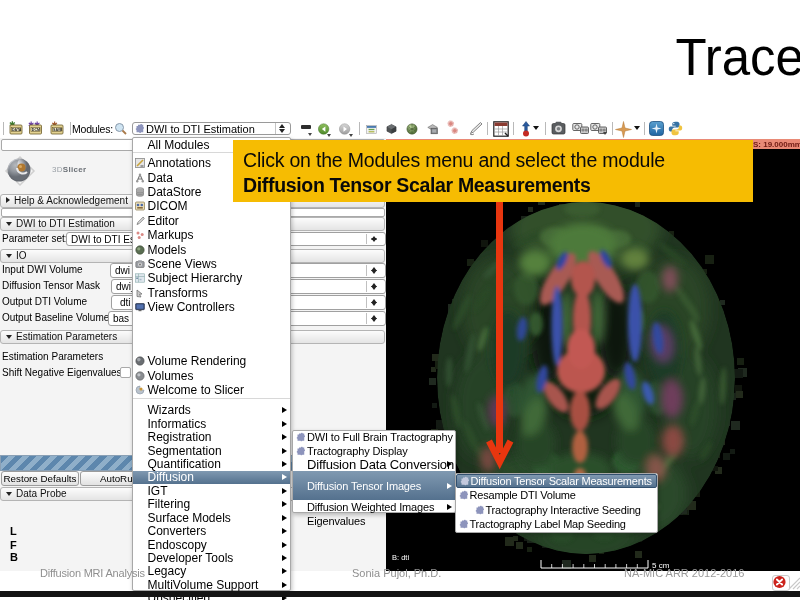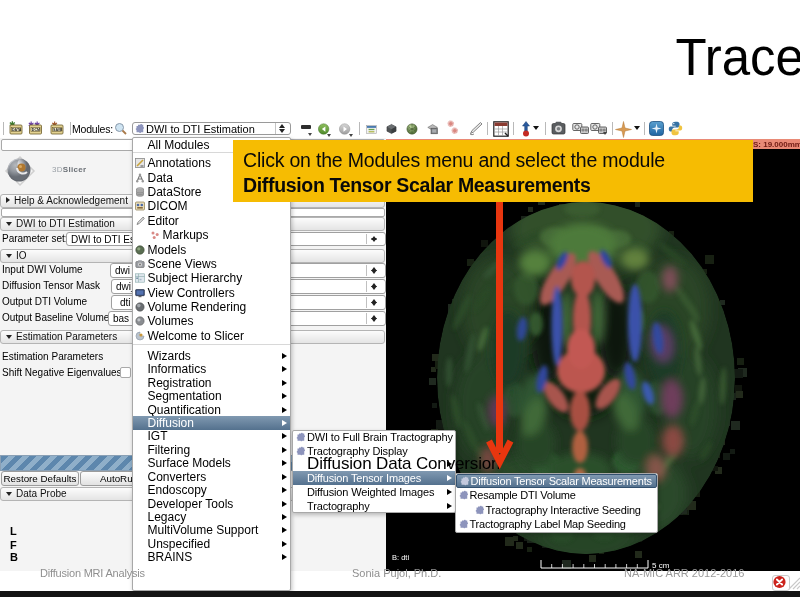--- a/index.html
+++ b/index.html
@@ -540,21 +540,21 @@
             <rect x="2.2" y="6" width="5.6" height="1.6" fill="#8a6a3a"></rect>
           </svg>
           <span class="txt">DICOM</span>
         </div>
         <div class="mi" style="height:14.4px;">
           <svg class="ric" viewBox="0 0 10 10">
             <path d="M8.2,1 L3,6.2 L2,8.5 L4.3,7.5 L9.2,2.6 Z" fill="#ddd" stroke="#777" stroke-width="0.8"></path>
           </svg>
           <span class="txt">Editor</span>
         </div>
-        <div class="mi" style="height:14.4px;margin-left:15px;">
+        <div class="mi" style="height:14.4px;">
           <svg class="ric" viewBox="0 0 10 10">
             <circle cx="3" cy="3" r="1.5" fill="#d98a86"></circle>
             <circle cx="7.2" cy="4.5" r="1.5" fill="#d98a86"></circle>
             <circle cx="4.2" cy="7.5" r="1.5" fill="#d98a86"></circle>
           </svg>
           <span class="txt">Markups</span>
         </div>
         <div class="mi" style="height:14.4px;">
           <svg class="ric" viewBox="0 0 10 10">
             <circle cx="5" cy="5" r="4.2" fill="#5a6e52" stroke="#38452f" stroke-width="0.6"></circle>
@@ -575,27 +575,33 @@
           <svg class="ric" viewBox="0 0 10 10">
             <rect x="0.5" y="0.8" width="9" height="8.4" fill="#dfe7ee" stroke="#8aa" stroke-width="0.6"></rect>
             <path d="M0.5,3.5 H9.5 M3.5,0.8 V9.2" stroke="#8aa" stroke-width="0.6"></path>
             <rect x="1.2" y="4.5" width="1.8" height="1.5" fill="#7a92a8"></rect>
             <rect x="4.5" y="5.8" width="2" height="1.5" fill="#a8b8c8"></rect>
           </svg>
           <span class="txt">Subject Hierarchy</span>
         </div>
         <div class="mi" style="height:14.4px;">
           <svg class="ric" viewBox="0 0 10 10">
+            <path d="M2,8.5 L2,2 L7,6 L4.5,6.3 L6,9 Z" fill="#c9c9c9" stroke="#666" stroke-width="0.7"></path>
+          </svg>
+          <span class="txt">Transforms</span>
+        </div>
+        <div class="mi" style="height:14.4px;">
+          <svg class="ric" viewBox="0 0 10 10">
             <rect x="0.6" y="1.5" width="8.8" height="6.2" rx="0.8" fill="#2e3f66" stroke="#1a2540" stroke-width="0.6"></rect>
             <rect x="1.5" y="2.4" width="7" height="4.4" fill="#5372b0"></rect>
             <rect x="3.5" y="8" width="3" height="1.2" fill="#666"></rect>
           </svg>
           <span class="txt">View Controllers</span>
         </div>
-        <div class="mi" style="height:14.4px;">
+        <div class="mi" style="height:14.4px;margin-top:40px;">
           <svg class="ric" viewBox="0 0 10 10">
             <circle cx="5" cy="5" r="4.2" fill="#6a6e72" stroke="#444" stroke-width="0.5"></circle>
             <circle cx="3.8" cy="3.6" r="1.8" fill="#a2a6ab"></circle>
           </svg>
           <span class="txt">Volume Rendering</span>
         </div>
         <div class="mi" style="height:14.4px;">
           <svg class="ric" viewBox="0 0 10 10">
             <circle cx="5" cy="5" r="4.2" fill="#8a8d91" stroke="#555" stroke-width="0.5"></circle>
             <circle cx="3.9" cy="3.8" r="1.6" fill="#c2c5c9"></circle>
@@ -681,34 +687,34 @@
             <path d="M4,1.2 h2.6 c0,-1.4 2.4,-1.4 2.4,0 H11 v2.6 c1.4,0 1.4,2.4 0,2.4 V11 H8.4 c0,1.4 -2.4,1.4 -2.4,0 H2 V8.4 C0.6,8.4 0.6,6 2,6 V2.6 h2 z" fill="#8d94bc"></path>
           </svg>
           <span class="txt2">DWI to Full Brain Tractography</span>
         </div>
         <div class="mi" style="height:13.6px;font-size:11px;letter-spacing:-0.15px;">
           <svg class="ric" style="left:3px;width:9px;height:9px;" viewBox="0 0 12 12">
             <path d="M4,1.2 h2.6 c0,-1.4 2.4,-1.4 2.4,0 H11 v2.6 c1.4,0 1.4,2.4 0,2.4 V11 H8.4 c0,1.4 -2.4,1.4 -2.4,0 H2 V8.4 C0.6,8.4 0.6,6 2,6 V2.6 h2 z" fill="#8d94bc"></path>
           </svg>
           <span class="txt2">Tractography Display</span>
         </div>
-        <div class="mi" style="height:13.6px;font-size:17px;letter-spacing:-0.15px;">
+        <div class="mi" style="height:13.6px;font-size:13px;letter-spacing:-0.15px;">
           <span class="txt2">Diffusion Data Conversion</span>
           <span class="arr"></span>
         </div>
-        <div class="mi hl" style="height:14px;font-size:11px;letter-spacing:-0.15px;">
+        <div class="mi hl" style="height:29px;font-size:11px;letter-spacing:-0.15px;">
           <span class="txt2">Diffusion Tensor Images</span>
           <span class="arr"></span>
         </div>
         <div class="mi" style="height:13.6px;font-size:11px;letter-spacing:-0.15px;">
           <span class="txt2">Diffusion Weighted Images</span>
           <span class="arr"></span>
         </div>
         <div class="mi" style="height:13.6px;font-size:11px;letter-spacing:-0.15px;">
-          <span class="txt2">Tractography</span>
+          <span class="txt2">Eigenvalues</span>
           <span class="arr"></span>
         </div>
       </div>
       <div class="menu" style="left:454.5px;top:472.5px;width:201px;height:58px;">
         <div class="mi hl" style="height:14.5px;font-size:11px;letter-spacing:-0.2px;box-sizing:border-box;border:1px solid #33516f;border-radius:2px;">
           <svg class="ric" style="left:3px;width:9px;height:9px;" viewBox="0 0 12 12">
             <path d="M4,1.2 h2.6 c0,-1.4 2.4,-1.4 2.4,0 H11 v2.6 c1.4,0 1.4,2.4 0,2.4 V11 H8.4 c0,1.4 -2.4,1.4 -2.4,0 H2 V8.4 C0.6,8.4 0.6,6 2,6 V2.6 h2 z" fill="#c3c9dd"></path>
           </svg>
           <span class="txt2">Diffusion Tensor Scalar Measurements</span>
         </div>

